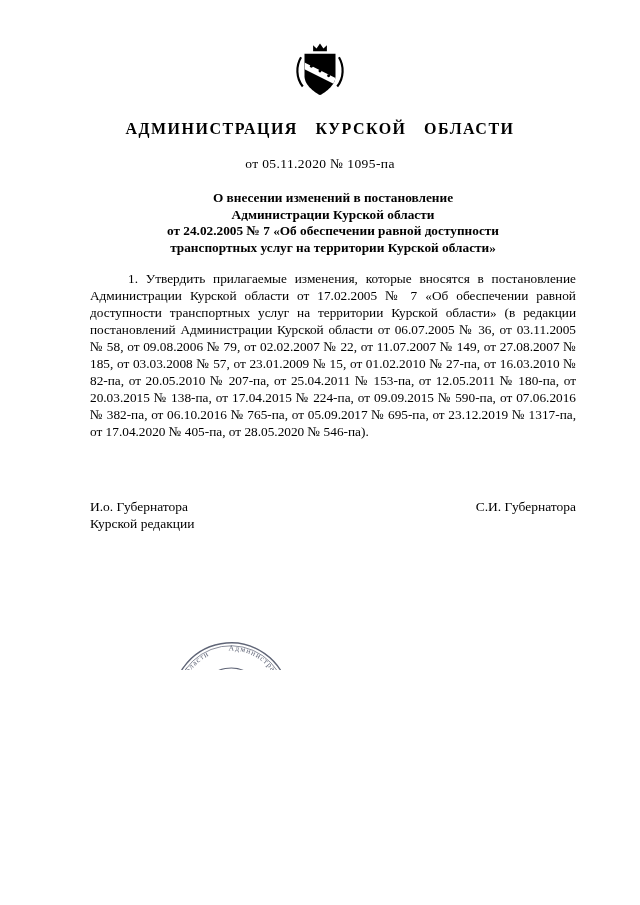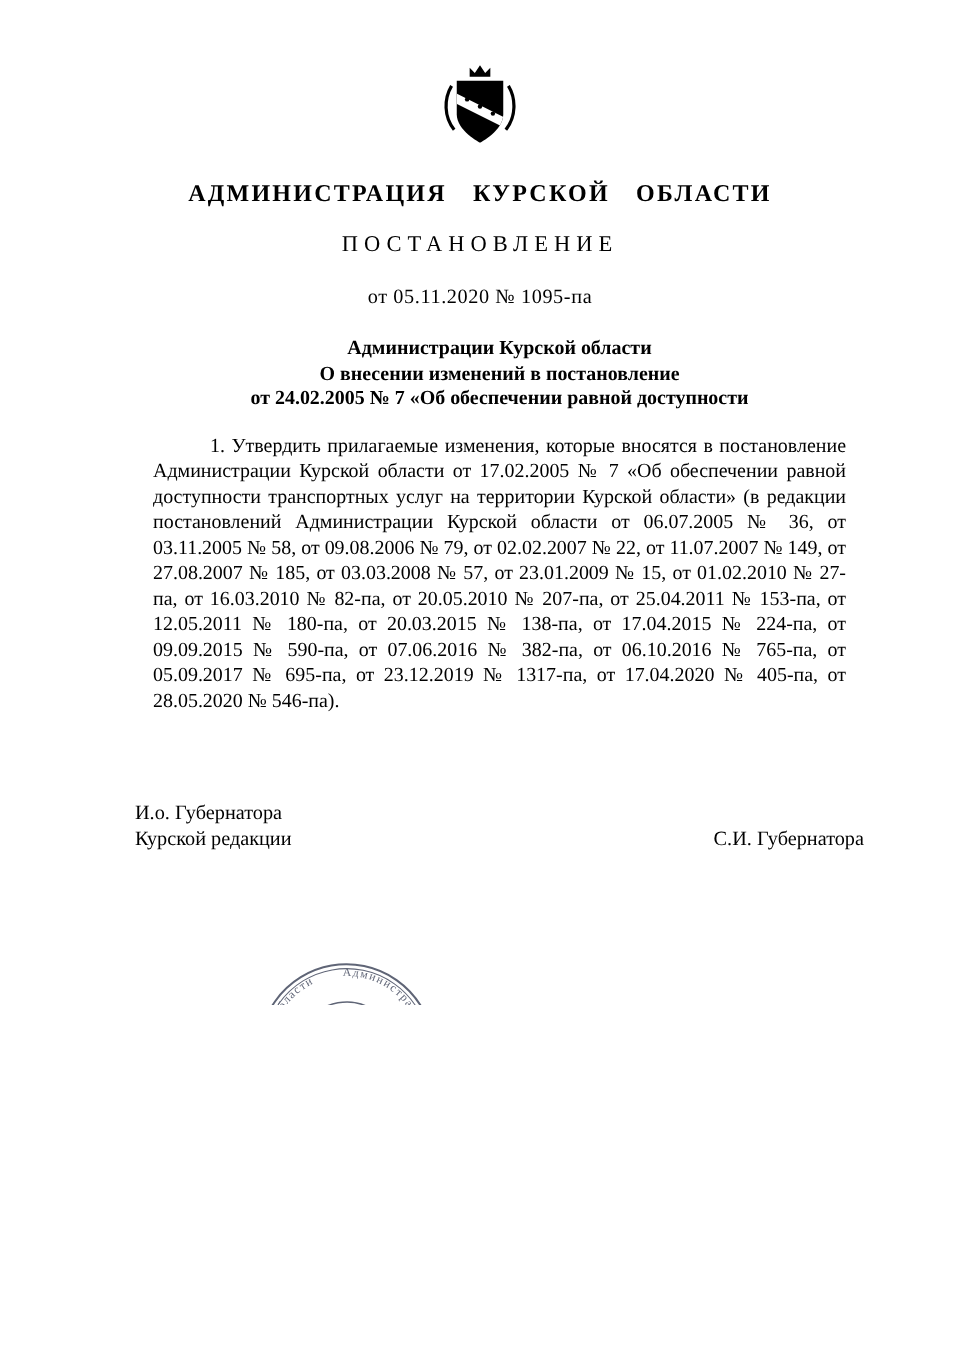--- a/index.html
+++ b/index.html
@@ -21,23 +21,23 @@
   .date-line{font-size:13.5px;letter-spacing:.4px;margin-top:18px;}
   .city{font-size:13px;margin-top:8px;}
   .content{margin:18px 64px 0 90px;font-size:13.3px;line-height:17px;}
   .subject{
     font-weight:bold;text-align:center;
     font-size:13.3px;line-height:16.5px;
     margin:0 0 14px 0;
   }
   .subject div{white-space:nowrap;}
   .intro{margin:0;text-indent:38px;}
-  .para{margin:12px;text-indent:38px;text-align:justify;font-family:Liberation Serif, serif;}
+  .para{margin:0;text-indent:38px;text-align:justify;font-family:Liberation Serif, serif;}
   .signature{
-    display:flex;justify-content:space-between;align-items:flex-end;
+    display:flex;justify-content:space-between;align-items:flex-start;
     margin:58px 64px 0 90px;
     font-size:13.5px;line-height:17px;
   }
   .sig-left div{white-space:nowrap;}
   .sig-right{white-space:nowrap;}
   .stamp{
     position:absolute;left:168px;top:638px;
     transform:rotate(-10deg);
     opacity:.88;
     line-height:0;
@@ -74,29 +74,29 @@
         <path d="M14,16 H50 V42 C50,55 32,64 32,64 C32,64 14,55 14,42 Z" fill="#000"></path>
         <g clip-path="url(#shieldClip)">
           <polygon points="10,24 54,46 54,54 10,32" fill="#fff"></polygon>
           <circle cx="22" cy="30.5" r="1.7" fill="#000"></circle>
           <circle cx="32" cy="36" r="1.7" fill="#000"></circle>
           <circle cx="42" cy="41.5" r="1.7" fill="#000"></circle>
         </g>
       </svg>
     </span>
     <div class="org-name">АДМИНИСТРАЦИЯ КУРСКОЙ ОБЛАСТИ</div>
-    <div class="doc-type">ПОСТАНОВЛЕНИЕ</div>
     <div class="date-line">от 05.11.2020 № 1095-па</div>
   </div>
 
   <div class="content">
     <div class="subject">
+      <div>О внесении изменений в постановление</div>
       <div>Администрации Курской области</div>
-      <div>О внесении изменений в постановление</div>
       <div>от 24.02.2005 № 7 «Об обеспечении равной доступности</div>
+      <div>транспортных услуг на территории Курской области»</div>
     </div>
     <p class="para">1. Утвердить прилагаемые изменения, которые вносятся в постановление Администрации Курской области от 17.02.2005 № 7 «Об обеспечении равной доступности транспортных услуг на территории Курской области» (в редакции постановлений Администрации Курской области от 06.07.2005 № 36, от 03.11.2005 № 58, от 09.08.2006 № 79, от 02.02.2007 № 22, от 11.07.2007 № 149, от 27.08.2007 № 185, от 03.03.2008 № 57, от 23.01.2009 № 15, от 01.02.2010 № 27-па, от 16.03.2010 № 82-па, от 20.05.2010 № 207-па, от 25.04.2011 № 153-па, от 12.05.2011 № 180-па, от 20.03.2015 № 138-па, от 17.04.2015 № 224-па, от 09.09.2015 № 590-па, от 07.06.2016 № 382-па, от 06.10.2016 № 765-па, от 05.09.2017 № 695-па, от 23.12.2019 № 1317-па, от 17.04.2020 № 405-па, от 28.05.2020 № 546-па).</p>
   </div>
 
   <div class="signature">
     <div class="sig-left">
       <div>И.о. Губернатора</div>
       <div>Курской редакции</div>
     </div>
     <div class="sig-right">С.И. Губернатора</div>

